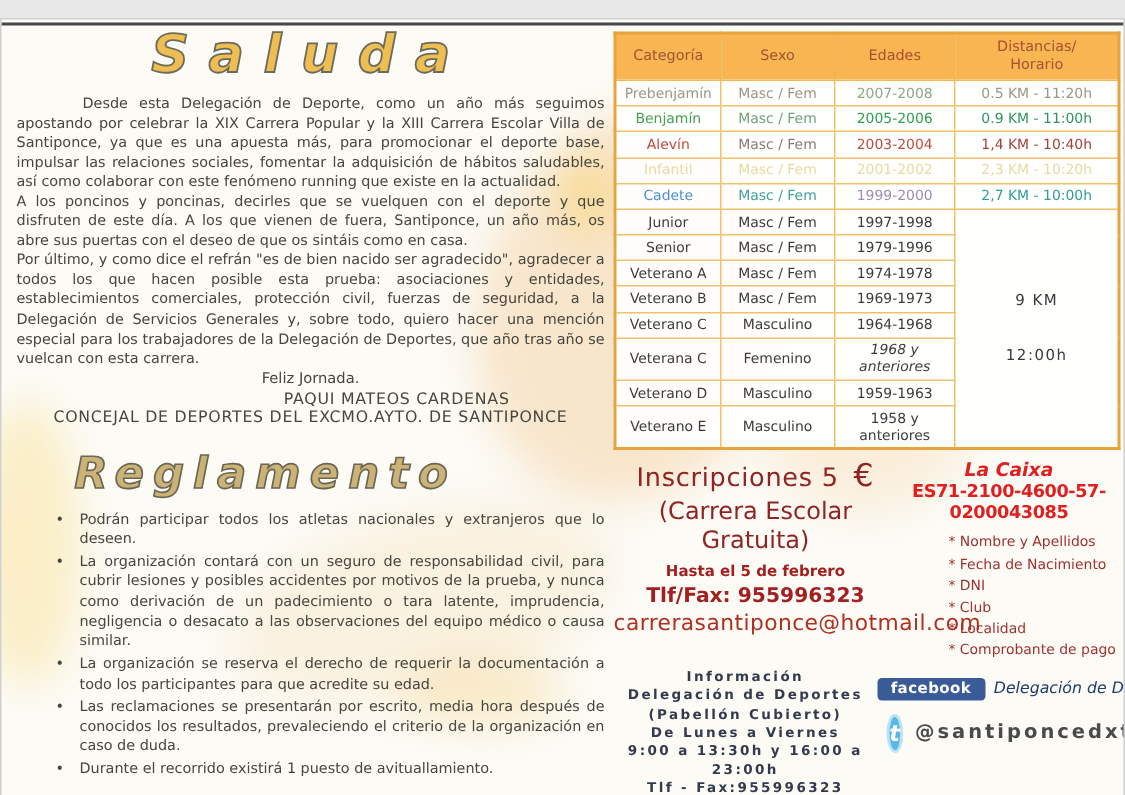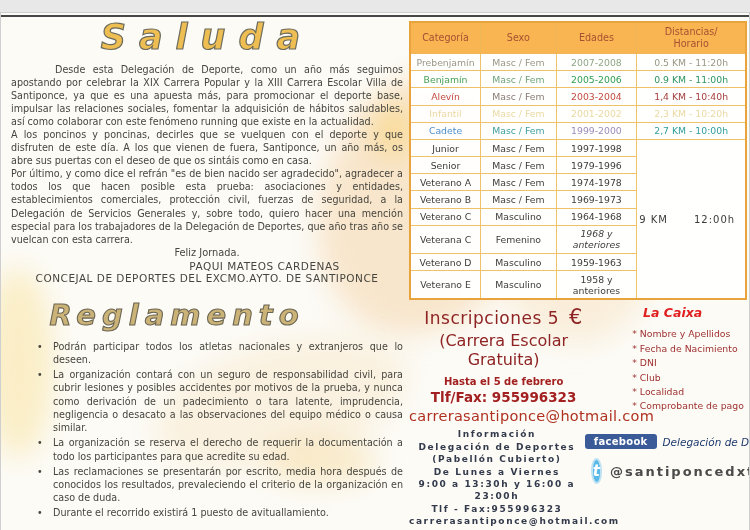--- a/index.html
+++ b/index.html
@@ -51,21 +51,21 @@
     background:#F9B551; color:#A65034; font-size:9.6px; font-weight:normal;
     border:1px solid #EFB657; padding:3px 2px; white-space:pre-line; line-height:1.25;
   }
   .cat-table td {
     border:1px solid #EFC269; font-size:9.3px; text-align:center; padding:2.6px 2px;
     color:#3A3A3A; background:rgba(255,255,255,.55);
   }
   .cat-table col.c0 { width:21%; } .cat-table col.c1 { width:22.5%; }
   .cat-table col.c2 { width:24%; } .cat-table col.c3 { width:32.5%; }
   td.merged-cell { vertical-align:middle; }
-  .merged-inner { display:flex; flex-direction:row; gap:26px;
+  .merged-inner { display:flex; flex-direction:column; justify-content:center; gap:26px;
     font-size:10px; color:#3A3A3A; letter-spacing:1px; }
 
   .insc-row { display:flex; margin-top:5px; }
   .insc-left { width:56%; text-align:center; color:#8E2424; }
   .insc-price { font-size:17px; letter-spacing:.5px; }
   .insc-price .euro { font-size:21px; margin-left:10px; }
   .insc-school { font-size:16px; margin-top:2px; }
   .insc-date { font-size:10px; font-weight:bold; color:#A32020; margin-top:7px; }
   .insc-phone { font-size:13.5px; font-weight:bold; color:#A32020; margin-top:2px;text-align:center; }
   .insc-mail { font-size:14.5px; color:#B03020; margin-top:3px; letter-spacing:.3px; }
@@ -227,20 +227,21 @@
         <div class="insc-price">
           <span>Inscripciones 5</span><span class="euro">€</span>
         </div>
         <div class="insc-school">(Carrera Escolar Gratuita)</div>
         <div class="insc-date">Hasta el 5 de febrero</div>
         <div class="insc-phone">Tlf/Fax: 955996323</div>
         <div class="insc-mail">carrerasantiponce@hotmail.com</div>
       </div>
       <div class="insc-right">
         <div class="bank-name">La Caixa</div>
+        <div class="bank-iban">ES71-2100-4600-57-0200043085</div>
         <div class="req-list">
           <div>* Nombre y Apellidos</div>
           <div>* Fecha de Nacimiento</div>
           <div>* DNI</div>
           <div>* Club</div>
           <div>* Localidad</div>
           <div>* Comprobante de pago</div>
         </div>
       </div>
     </div>

